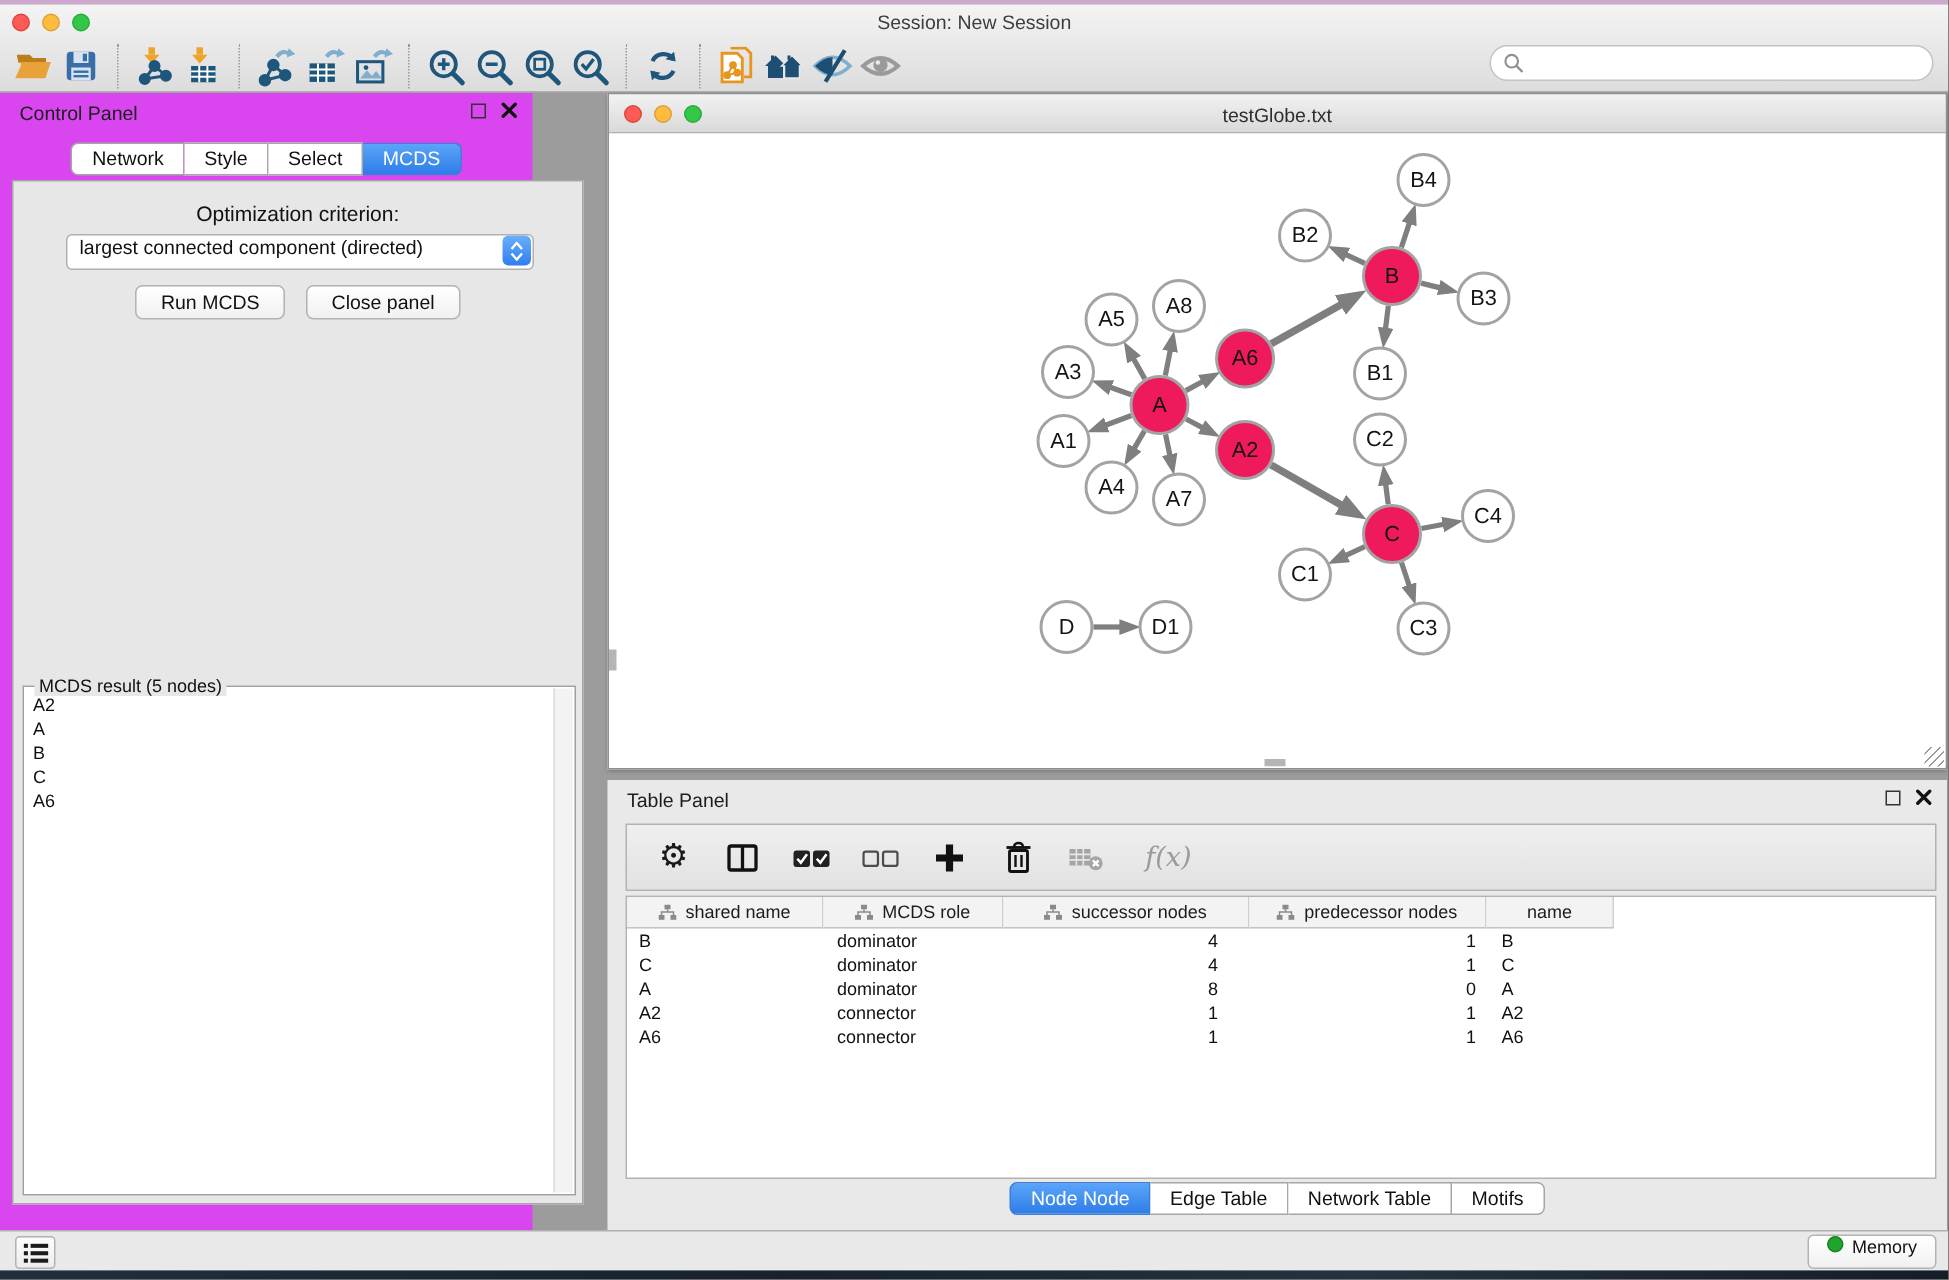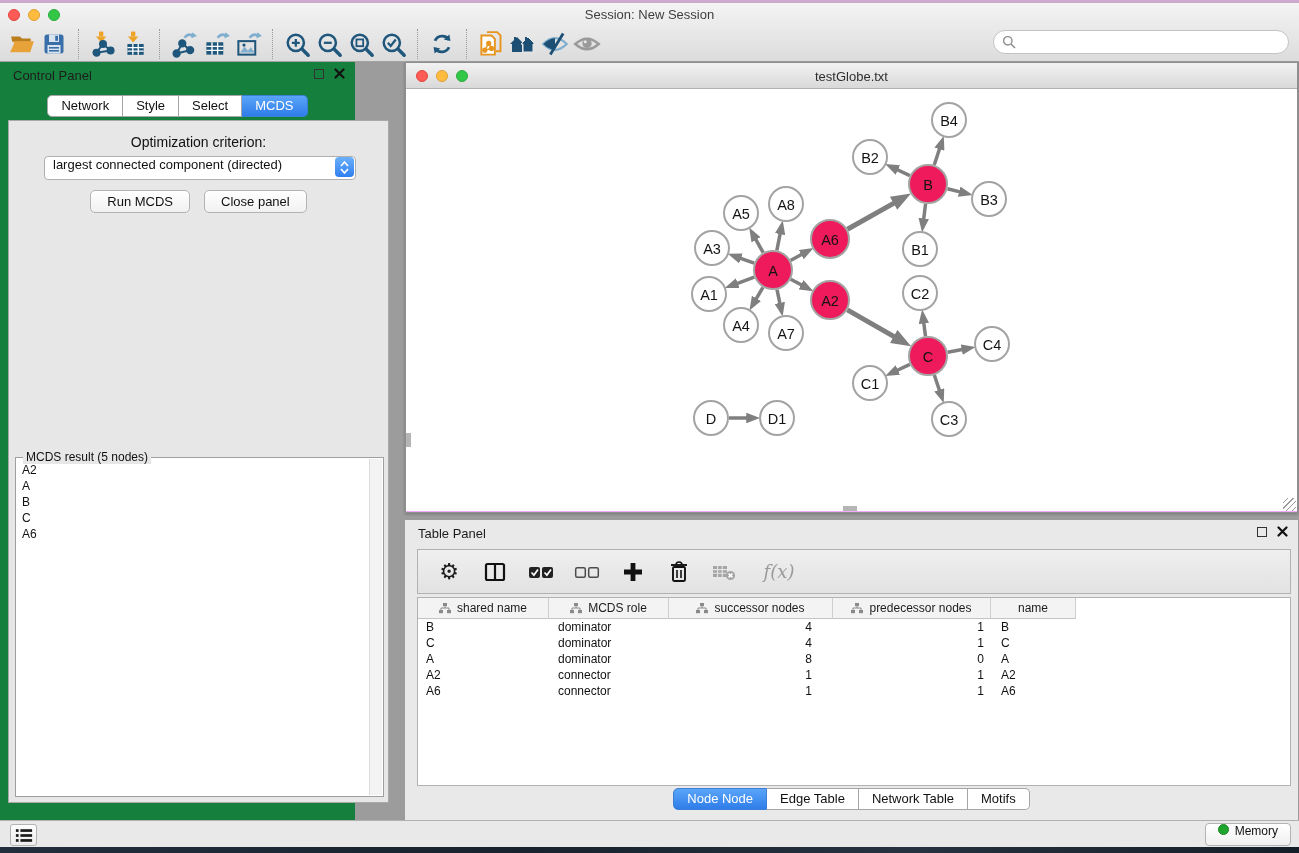--- a/index.html
+++ b/index.html
@@ -24,21 +24,21 @@
   .tb-btn { width:32px; height:32px; display:flex; align-items:center; justify-content:center; }
   .tb-sep { width:1px; height:30px; border-left:1px dotted #9a9a9a; margin:0 8px; }
   .search-wrap { position:absolute; right:10px; top:4px; width:296px; height:24px; background:#fff;
                  border:1px solid #c3c3c3; border-radius:12px; display:flex; align-items:center; padding-left:8px; }
   .search-wrap input { border:none; outline:none; flex:1; font-size:12px; background:transparent; height:18px; }
 
   
   .main { position:absolute; left:0; top:62px; width:1299px; height:758px; background:#9c9c9c; }
 
   
-  .control-panel { position:absolute; left:0; top:0; width:355px; height:758px; background:#15803d; }
+  .control-panel { position:absolute; left:0; top:0; width:355px; height:758px; background:#d946ef; }
   .panel-head { position:relative; height:26px; }
   .panel-title { position:absolute; left:13px; top:6px; font-size:13px; color:#1c1c1c; }
   .panel-head-icons { position:absolute; right:10px; top:6px; display:flex; gap:10px; align-items:center; }
   .float-ico { width:10px; height:10px; border:1.5px solid #333; background:transparent; }
   .close-ico svg { display:block; }
 
   .seg-tabs { display:flex; justify-content:center; }
   .seg-tab { height:22px; line-height:20px; padding:0 13px; background:#fff; border:1px solid #a6a6a6;
              border-left:none; font-size:13px; color:#111; cursor:default; }
   .seg-tab:first-child { border-left:1px solid #a6a6a6; border-radius:5px 0 0 5px; }
@@ -63,21 +63,21 @@
               border:1px solid #9f9f9f; background:#fff; }
   .groupbox-legend { position:absolute; top:-8px; left:7px; background:#e7e7e7; padding:0 3px;
                      font-size:12px; color:#111; }
   .result-list { position:absolute; left:1px; top:4px; right:15px; bottom:1px; overflow:hidden; }
   .result-item { font-size:12px; line-height:16px; padding-left:5px; color:#111; }
   .v-scroll { position:absolute; top:1px; right:1px; bottom:1px; width:13px; background:#f3f3f3;
               border-left:1px solid #dcdcdc; }
 
   
   .net-window { position:absolute; left:405px; top:0px; width:893px; height:451px;
-                border:1px solid #8f8f8f; background:#f0abfc; box-shadow:0 1px 3px rgba(0,0,0,.25);text-decoration:underline; }
+                border:1px solid #8f8f8f; background:#ffffff; box-shadow:0 1px 3px rgba(0,0,0,.25);text-decoration:underline; }
   .net-titlebar { position:relative; height:26px; background:linear-gradient(#f2f2f2,#d9d9d9);
                   border-bottom:1px solid #b0b0b0; }
   .net-titlebar .lights { top:7px; left:10px; }
   .net-title { position:absolute; left:0; right:0; top:6px; text-align:center; font-size:13px; color:#2e2e2e; }
   .net-canvas { position:relative; width:891px; height:422px; background:#fff; overflow:hidden; }
   .scroll-thumb-left { position:absolute; left:0; top:344px; width:5px; height:14px; background:#b5b5b5; }
   .scroll-thumb-bottom { position:absolute; left:437px; bottom:0; width:14px; height:5px; background:#b5b5b5; }
   .resize-grip { position:absolute; right:1px; bottom:1px; width:13px; height:13px;
                  background:repeating-linear-gradient(135deg, transparent 0 3px, #9a9a9a 3px 4px); }
 

